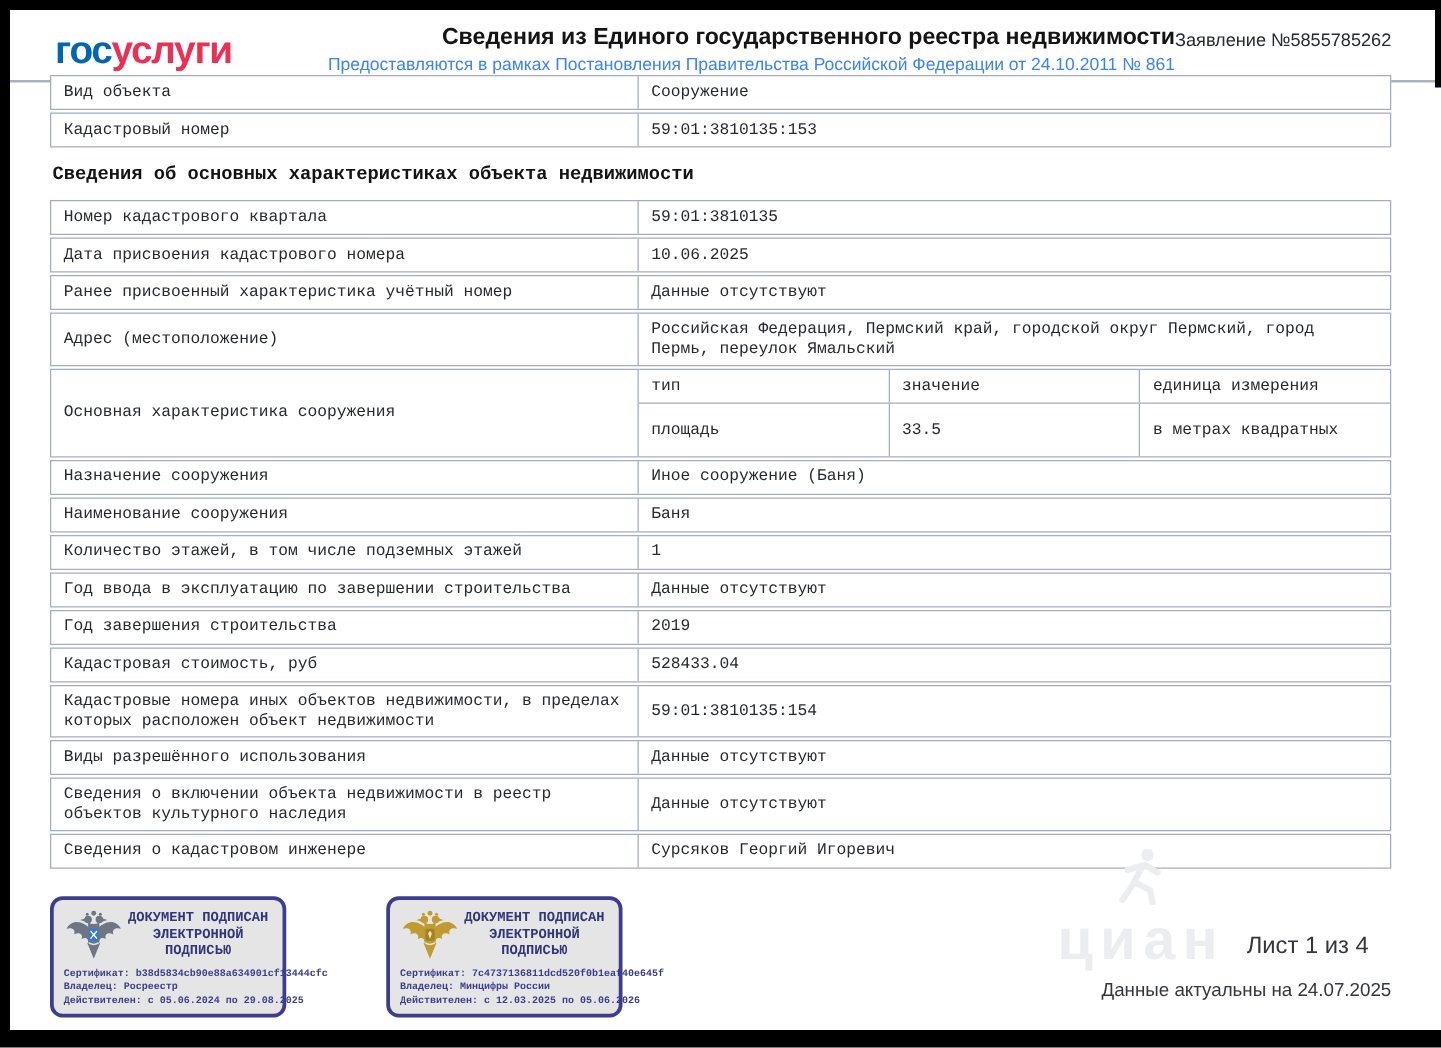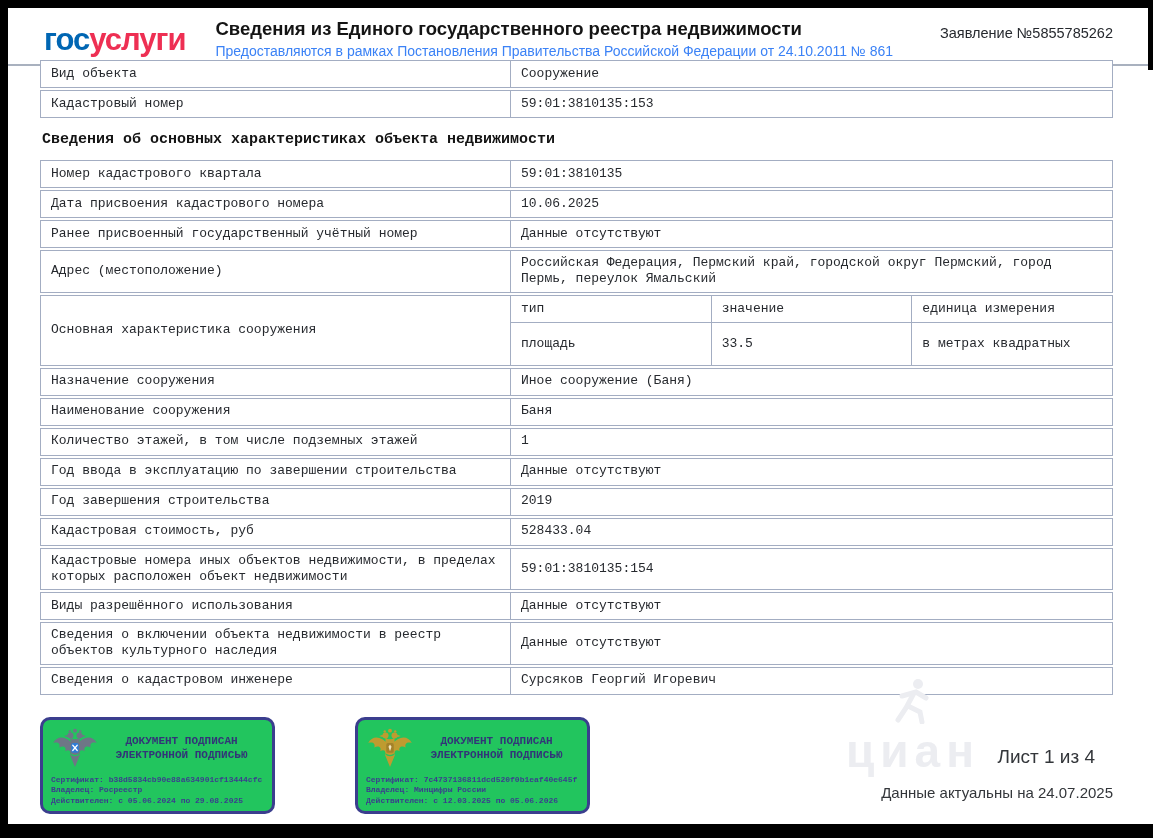--- a/index.html
+++ b/index.html
@@ -3,21 +3,21 @@
 <meta charset="utf-8">
 <style>
   * { margin:0; padding:0; box-sizing:border-box; }
   html,body { width:1153px; height:838px; }
   body { background:#000; position:relative; font-family:"Liberation Sans", sans-serif; color:#26292e; overflow:hidden; }
 
   .page { position:absolute; left:8px; top:8px; width:1145px; height:816px; background:#fff; }
   .right-notch { position:absolute; right:0; top:-8px; width:5px; height:70px; background:#000; z-index:9; }
 
   
-  .header { display:flex; align-items:flex-start; padding:10px 40px 0 36px; height:54px; }
+  .header { display:flex; align-items:flex-start; padding:10px 40px 0 36px; height:54px;text-align:right; }
   .logo { font-size:31px; font-weight:700; letter-spacing:-1px; margin-top:4px; white-space:nowrap; }
   .logo .blue { color:#0066b3; }
   .logo .red  { color:#ee2f53; }
   .header-mid { margin-left:30px; flex:1; }
   .doc-title { font-size:18.5px; font-weight:700; color:#141414; line-height:1.15; }
   .doc-subtitle { font-size:14px; color:#3b82f6; margin-top:4px; }
   .app-number { font-size:14.5px; color:#26292e; margin-top:7px; white-space:nowrap; }
   .header-divider { position:absolute; left:0; top:56px; width:100%; height:2px; background:#a9b1bf; }
 
   
@@ -34,21 +34,21 @@
   .char-right { flex:1; display:flex; flex-direction:column; }
   .char-row { display:flex; }
   .char-row.head { border-bottom:1px solid #a3adc2; }
   .char-row.body { flex:1; }
   .char-cell { flex:1; padding:4px 10px; display:flex; align-items:center; font-size:13px; min-height:26px; }
   .char-row.body .char-cell { min-height:42px; }
   .char-cell + .char-cell { border-left:1px solid #a3adc2; }
 
   
   .stamps { display:flex; gap:80px; margin-top:22px; }
-  .stamp { width:235px; height:97px; border:3px solid #3b3e8e; border-radius:10px; padding:6px 8px 4px 8px; background:#22c55e; }
+  .stamp { width:189px; height:97px; border:3px solid #3b3e8e; border-radius:10px; padding:6px 8px 4px 8px; background:#e5e5e5; }
   .stamp-top { display:flex; align-items:center; }
   .stamp-emblem { width:48px; height:46px; flex:0 0 48px; }
   .stamp-title { flex:1; text-align:center; font-size:11px; font-weight:700; color:#323578; line-height:1.2; padding:0 2px; }
   .stamp-details { margin-top:3px; font-size:8px; font-weight:700; color:#3b3e8e; line-height:1.32; white-space:nowrap; }
 
   
   .watermark { position:absolute; left:838px; top:668px; display:flex; align-items:center; 
                color:#ecedf1; font-weight:800; font-size:46px; letter-spacing:6px; user-select:none;flex-direction:column; }
   .sheet-info  { position:absolute; right:58px; top:738px; font-size:19px; color:#33363a; }
   .data-actual { position:absolute; right:40px; top:776px; font-size:15px; color:#33363a; }
@@ -89,21 +89,21 @@
     <div>
       <div class="trow">
         <div class="cell-label">Номер кадастрового квартала</div>
         <div class="cell-value">59:01:3810135</div>
       </div>
       <div class="trow">
         <div class="cell-label">Дата присвоения кадастрового номера</div>
         <div class="cell-value">10.06.2025</div>
       </div>
       <div class="trow">
-        <div class="cell-label">Ранее присвоенный государственный учётный номер</div>
+        <div class="cell-label">Ранее присвоенный характеристика учётный номер</div>
         <div class="cell-value">Данные отсутствуют</div>
       </div>
       <div class="trow">
         <div class="cell-label">Адрес (местоположение)</div>
         <div class="cell-value">Российская Федерация, Пермский край, городской округ Пермский, город Пермь, переулок Ямальский</div>
       </div>
 
       <div class="trow">
         <div class="cell-label">Основная характеристика сооружения</div>
         <div class="char-right">

